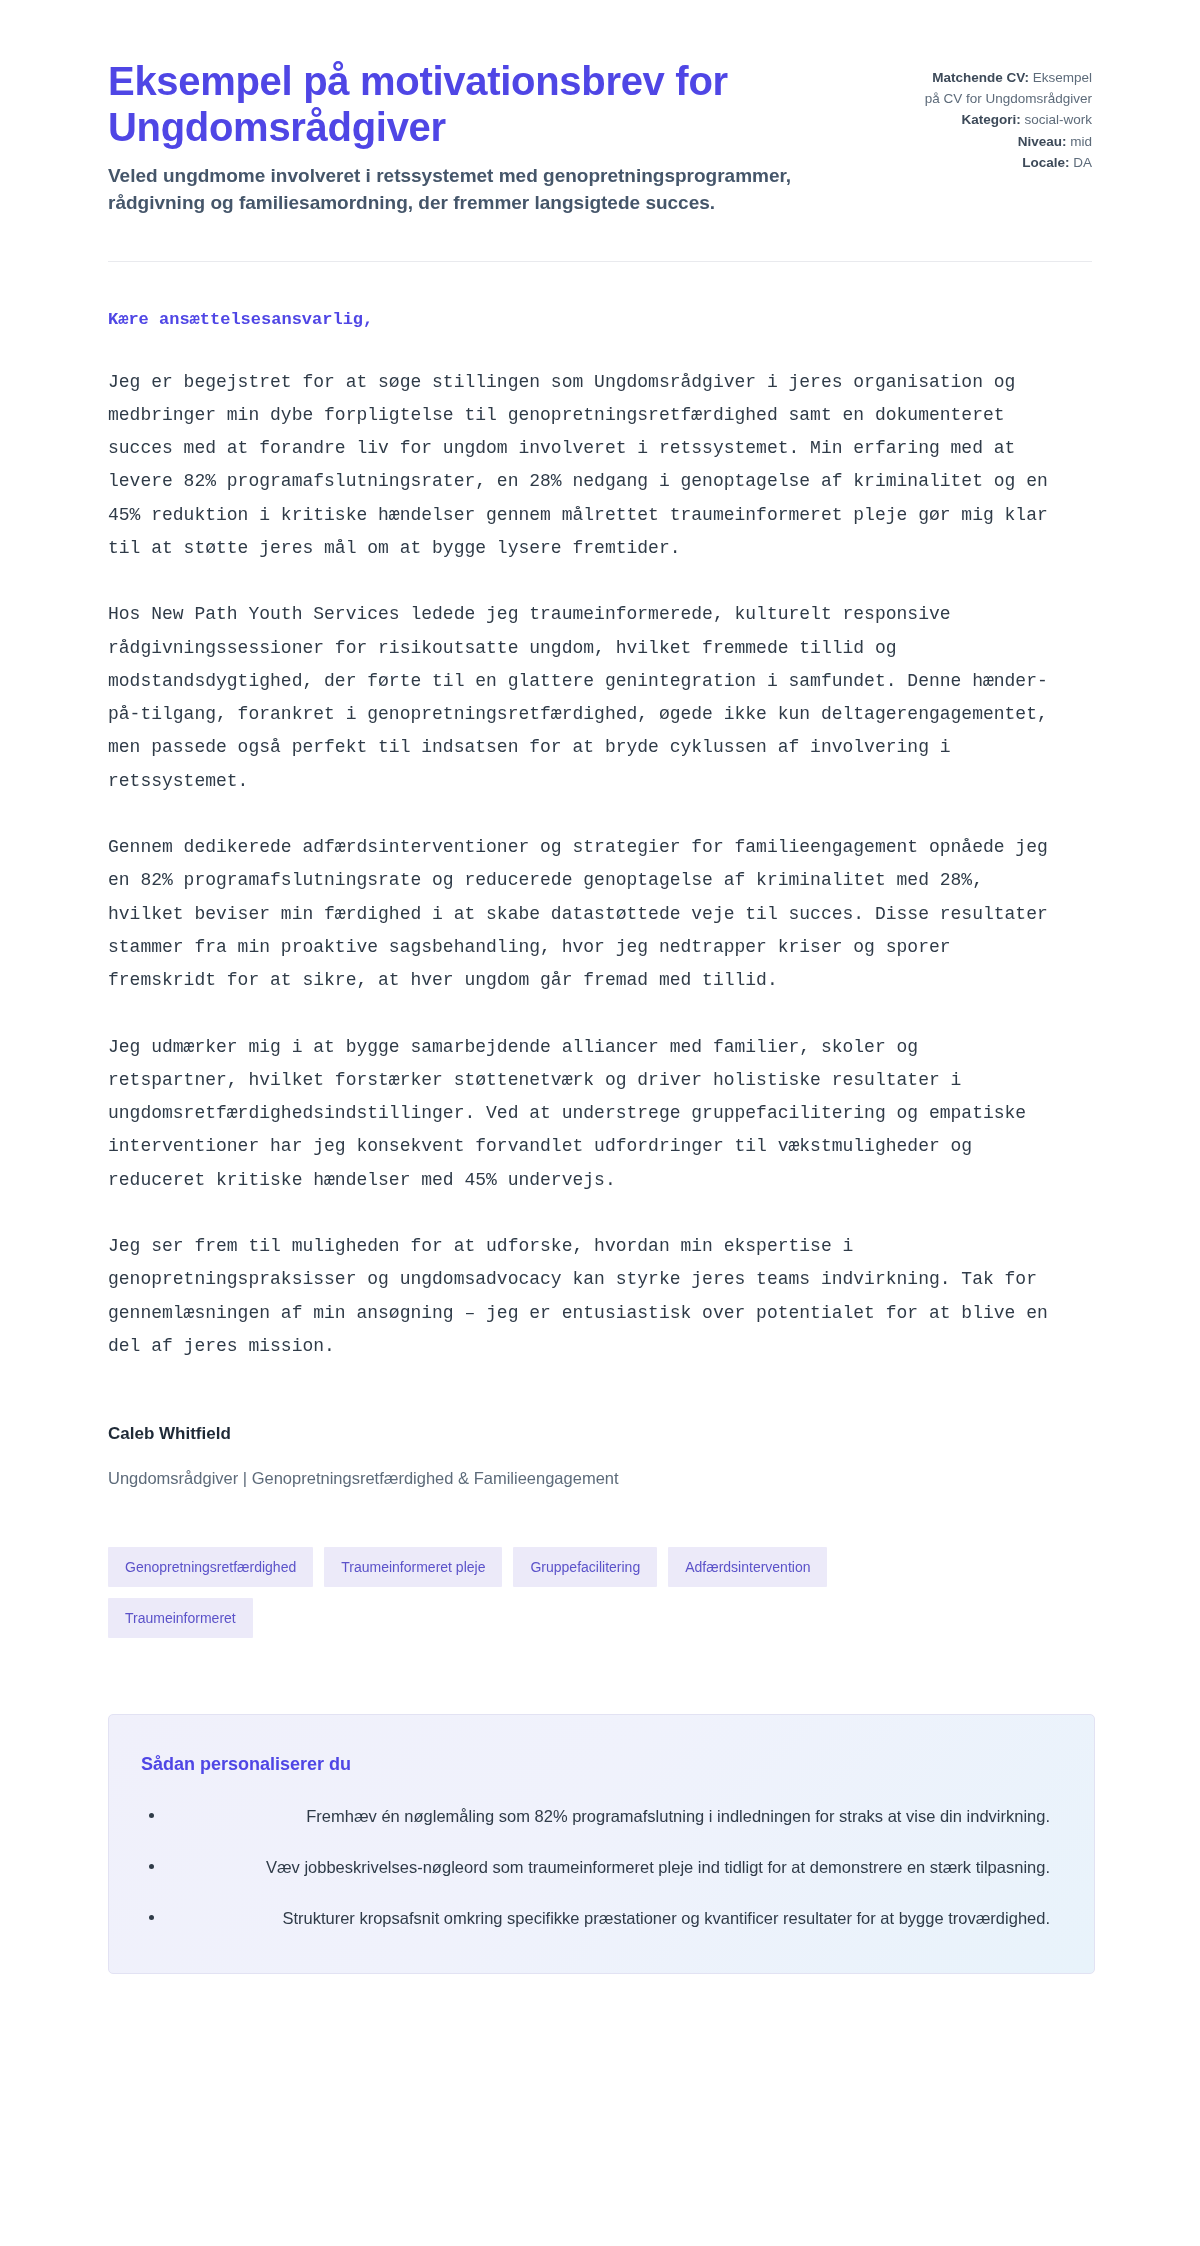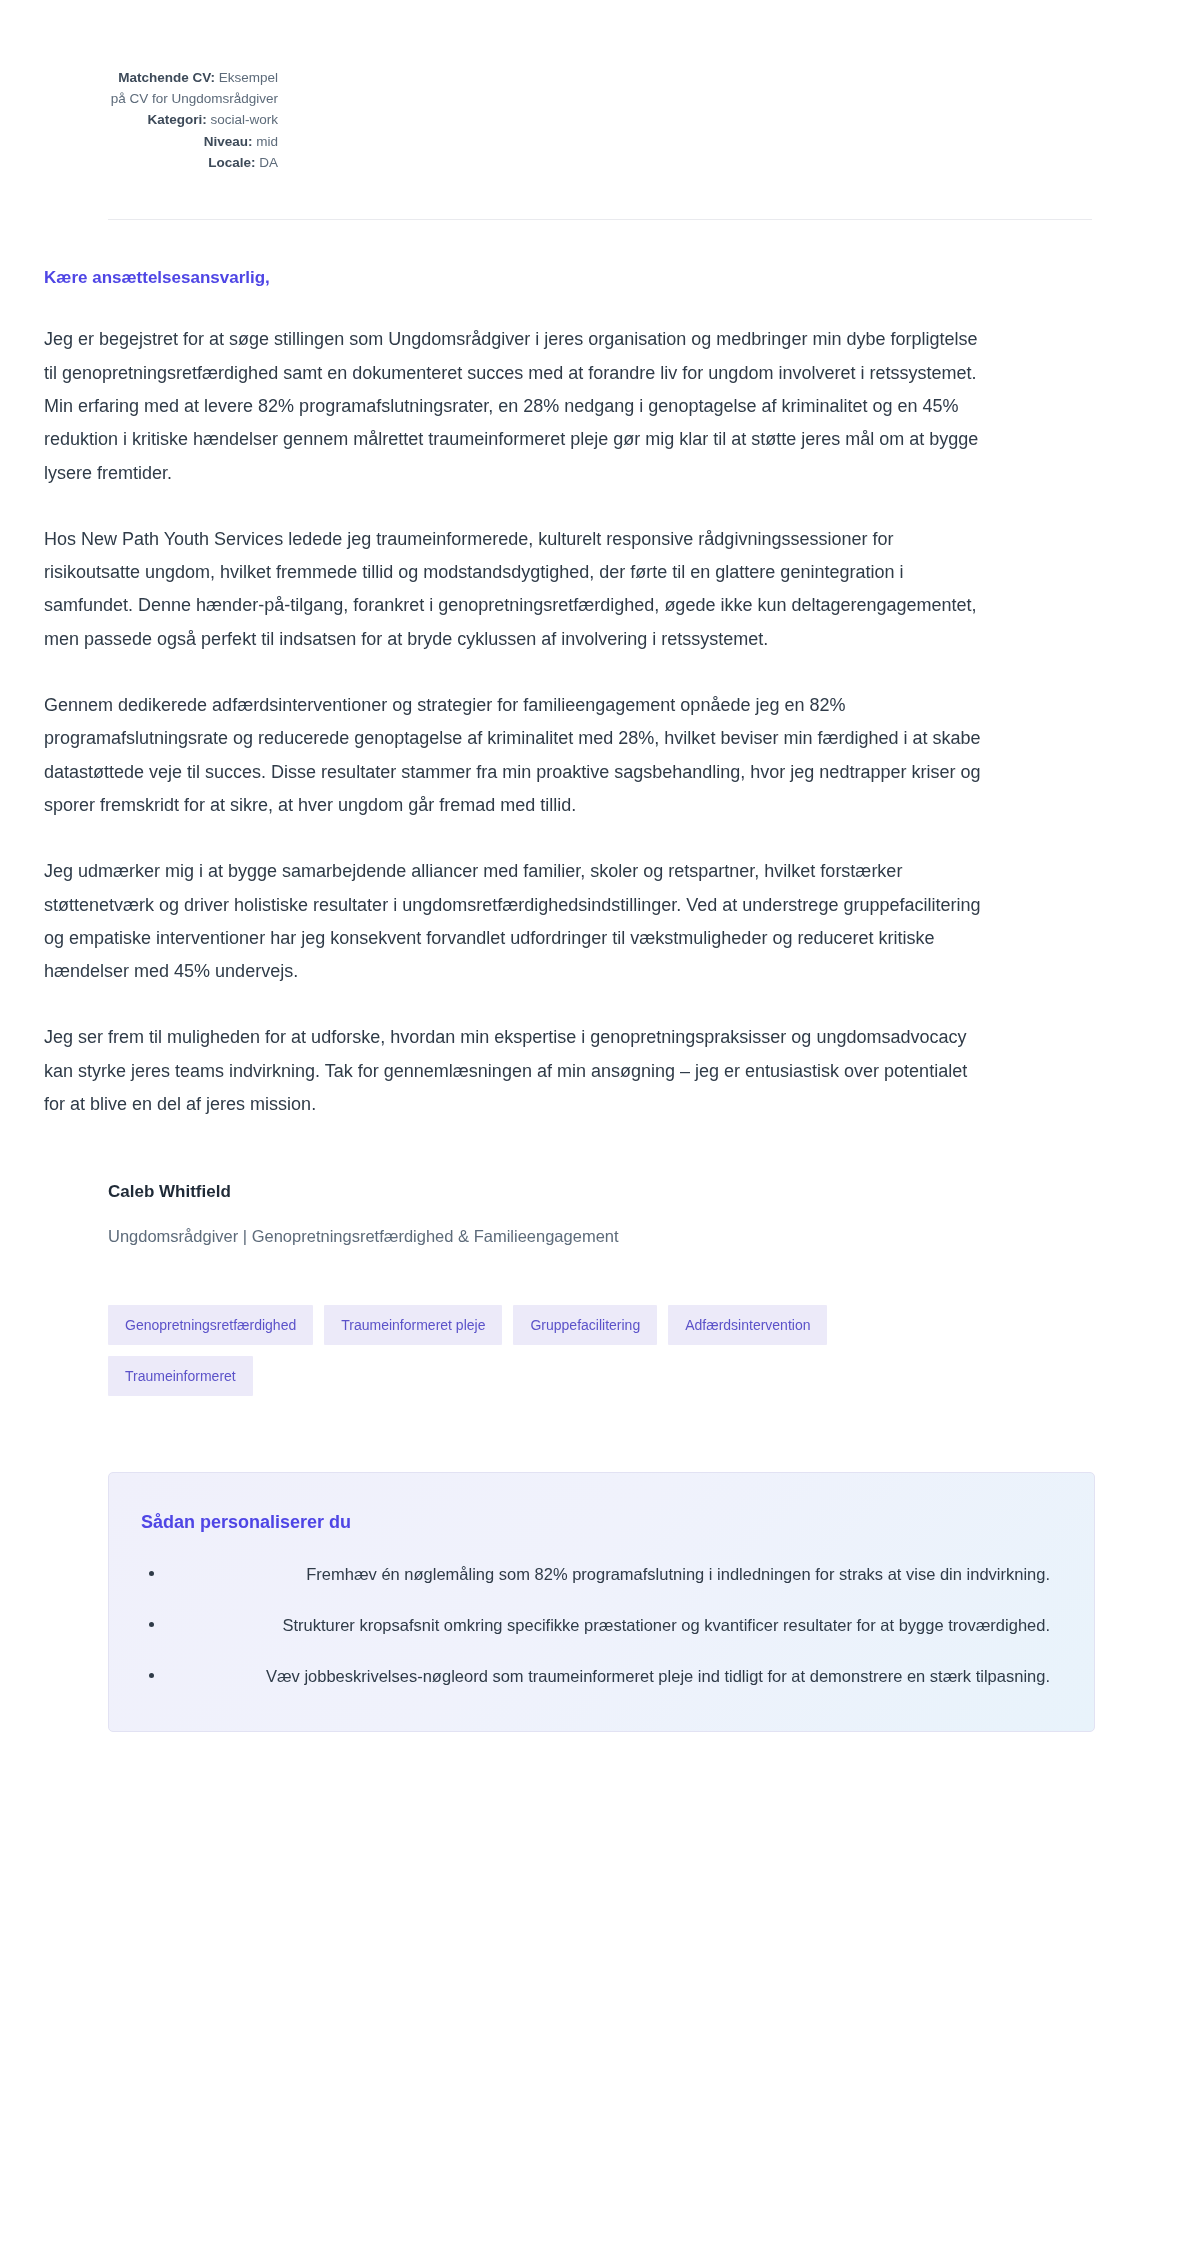--- a/index.html
+++ b/index.html
@@ -73,22 +73,23 @@
   }
 
   .divider {
     height: 1px;
     background: #e9eaee;
     margin: 44px 108px 0 108px;
   }
 
   
   .letter {
-    padding: 46px 108px 0 44px;
-    box-sizing: border-box;
+    padding: 46px 108px 0 108px;
+    box-sizing: border-box;
+    font-family: Liberation Mono, monospace;
   }
   .salutation {
     font-size: 17px;
     font-weight: 700;
     color: #4f46e5;
     margin: 0 0 34px 0;
     line-height: 1.4;
   }
   .para {
     font-size: 18px;
@@ -181,20 +182,24 @@
     border-radius: 50%;
     background: #2f3b48;
   }
 </style>
 </head>
 <body>
 
 <div class="page">
 
   <div class="doc-header">
+    <div class="header-left">
+      <h1 class="doc-title">Eksempel på motivationsbrev for Ungdomsrådgiver</h1>
+      <p class="doc-subtitle">Veled ungdmome involveret i retssystemet med genopretningsprogrammer, rådgivning og familiesamordning, der fremmer langsigtede succes.</p>
+    </div>
 
     <div class="header-meta">
       <div class="meta-row">
         <span class="meta-label">Matchende CV:</span>
         <span class="meta-value">Eksempel på CV for Ungdomsrådgiver</span>
       </div>
       <div class="meta-row">
         <span class="meta-label">Kategori:</span>
         <span class="meta-value">social-work</span>
       </div>
@@ -235,22 +240,22 @@
 
   <div class="callout">
     <h2 class="callout-title">Sådan personaliserer du</h2>
     <ul class="callout-list">
       <li>
         <span class="bullet"></span>
         <span>Fremhæv én nøglemåling som 82% programafslutning i indledningen for straks at vise din indvirkning.</span>
       </li>
       <li>
         <span class="bullet"></span>
-        <span>Strukturer kropsafsnit omkring specifikke præstationer og kvantificer resultater for at bygge troværdighed.</span>
+        <span>Væv jobbeskrivelses-nøgleord som traumeinformeret pleje ind tidligt for at demonstrere en stærk tilpasning.</span>
       </li>
       <li>
         <span class="bullet"></span>
-        <span>Væv jobbeskrivelses-nøgleord som traumeinformeret pleje ind tidligt for at demonstrere en stærk tilpasning.</span>
+        <span>Strukturer kropsafsnit omkring specifikke præstationer og kvantificer resultater for at bygge troværdighed.</span>
       </li>
     </ul>
   </div>
 
 </div>
 
 </body></html>

